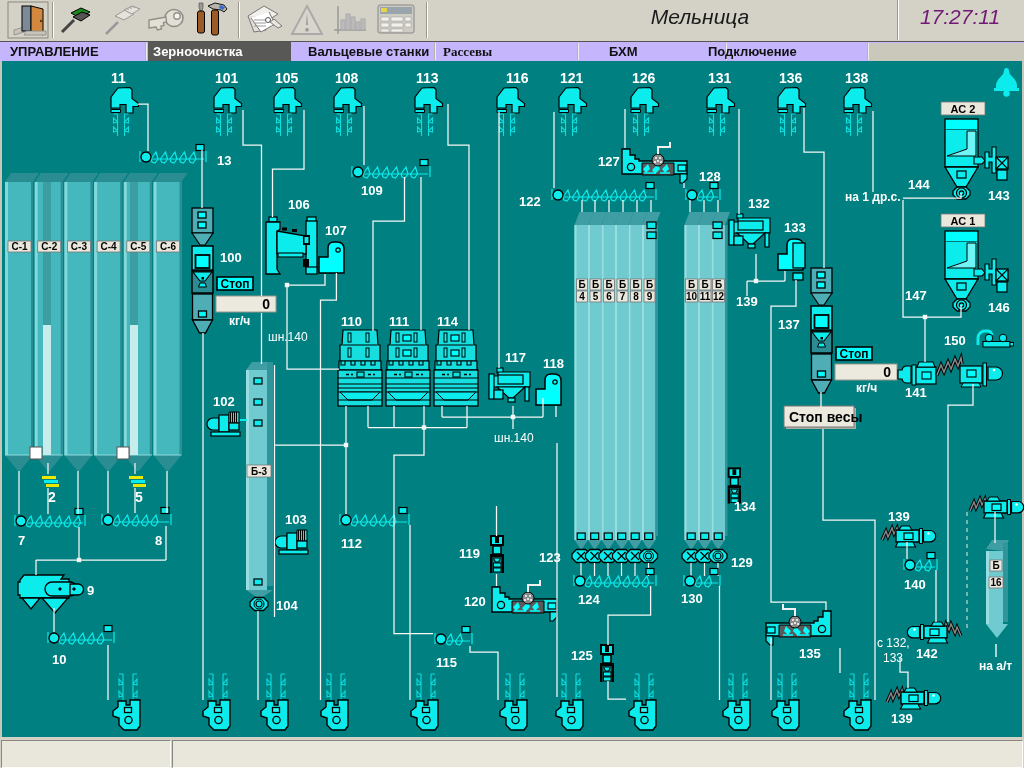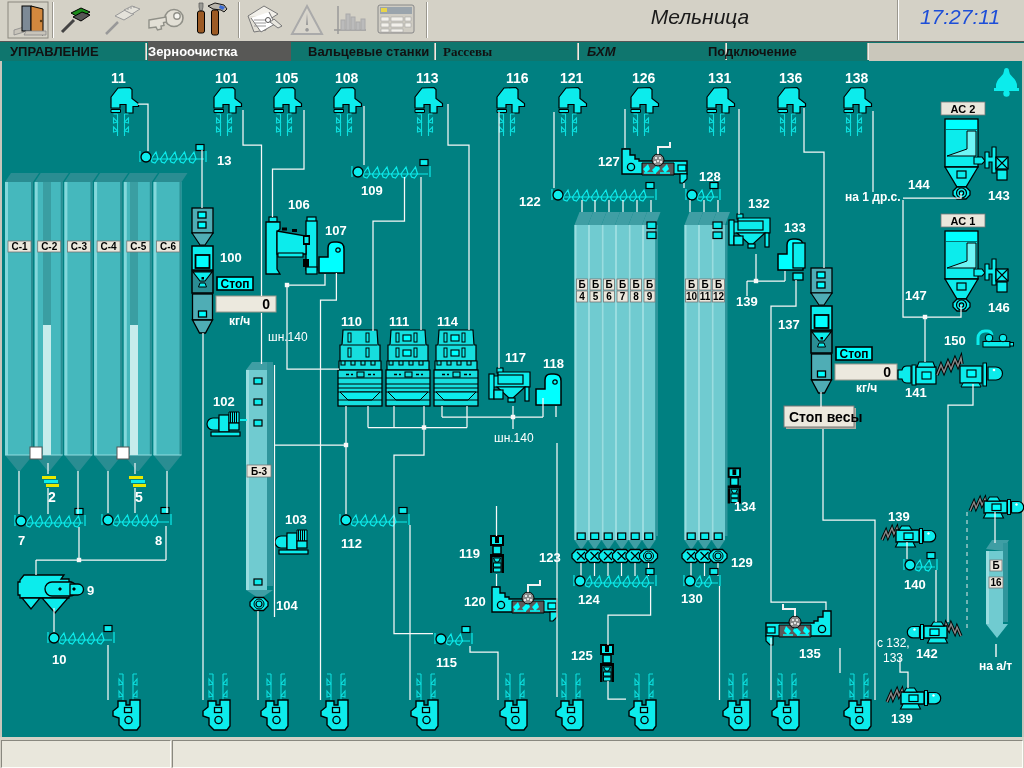--- a/index.html
+++ b/index.html
@@ -1,20 +1,20 @@
 <!DOCTYPE html>
 <html><head><meta charset="utf-8">
 <style>
 html,body{margin:0;padding:0;width:1024px;height:768px;overflow:hidden;
 font-family:"Liberation Sans",sans-serif;background:#d4d1c6;}
 #title{position:absolute;left:470px;top:5px;width:460px;text-align:center;
 font-style:italic;font-size:21px;color:#1a1a1a;}
 #clock{position:absolute;left:900px;top:5px;width:120px;text-align:center;
-font-style:italic;font-size:21px;color:#1d4ed8;}
-#tabs{position:absolute;left:0;top:41px;width:1024px;height:19px;background:#0f766e;
+font-style:italic;font-size:21px;color:#701a75;}
+#tabs{position:absolute;left:0;top:41px;width:1024px;height:19px;background:#c4b5fd;
 border-top:1px solid #555;font-size:13px;font-weight:bold;color:#111;}
 .tab{position:absolute;top:0;height:19px;line-height:19px;}
 #seltab{position:absolute;left:148px;top:0;width:143px;height:19px;background:#585856;
 color:#fff;line-height:19px;}
 .tdiv{position:absolute;top:1px;height:17px;width:1px;
 background:#b5b2a8;border-right:1px solid #efeee8;}
 #statusbar{position:absolute;left:0;top:737px;width:1024px;height:31px;background:#d4d1c6;}
 .spanel{position:absolute;top:3px;height:26px;background:#e9e7dc;
 border:1px solid;border-color:#89887f #fdfdfa #fdfdfa #89887f;}
 #cv{position:absolute;left:0;top:0;}
@@ -886,26 +886,26 @@
 </g>
 <g stroke="#fff" stroke-width="1">
  <path d="M53.5,2 v36 M239.5,2 v36 M427.5,2 v36 M898.5,0 v40"></path>
 </g>
 <rect x="8" y="2" width="40" height="36" fill="none" stroke="#8a887f" stroke-width="1"></rect>
 </svg>
 
 <div id="tabs">
  <span class="tab" style="left:10px;">УПРАВЛЕНИЕ</span>
  <div class="tdiv" style="left:145px;"></div>
- <div id="seltab"><span style="">Зерноочистка</span></div>
+ <div id="seltab"><span style="padding-left:5px;">Зерноочистка</span></div>
  <span class="tab" style="left:308px;">Вальцевые станки</span>
  <div class="tdiv" style="left:434px;"></div>
  <span class="tab" style="left:443px;font-family:Liberation Serif, serif;">Рассевы</span>
  <div class="tdiv" style="left:577px;"></div>
- <span class="tab" style="left:587px;font-style:italic;">БХМ</span>
+ <span class="tab" style="left:609px;">БХМ</span>
  <div class="tdiv" style="left:725px;"></div>
  <span class="tab" style="left:708px;">Подключение</span>
  <div class="tdiv" style="left:867px;"></div>
  <div style="position:absolute;left:869px;top:1px;width:155px;height:18px;background:#cac7bb;"></div>
 </div>
 <div id="title">Мельница</div>
 <div id="clock">17:27:11</div>
 <div id="statusbar">
  <div class="spanel" style="left:1px;width:168px;"></div>
  <div class="spanel" style="left:172px;width:849px;"></div>

